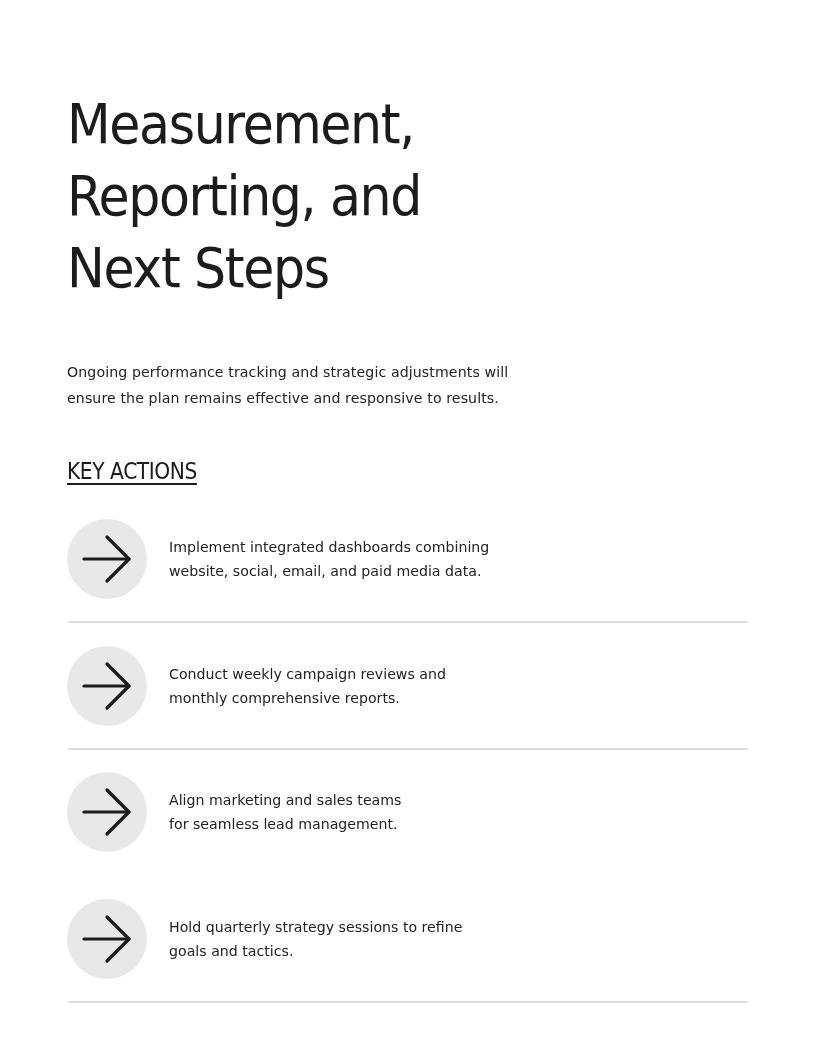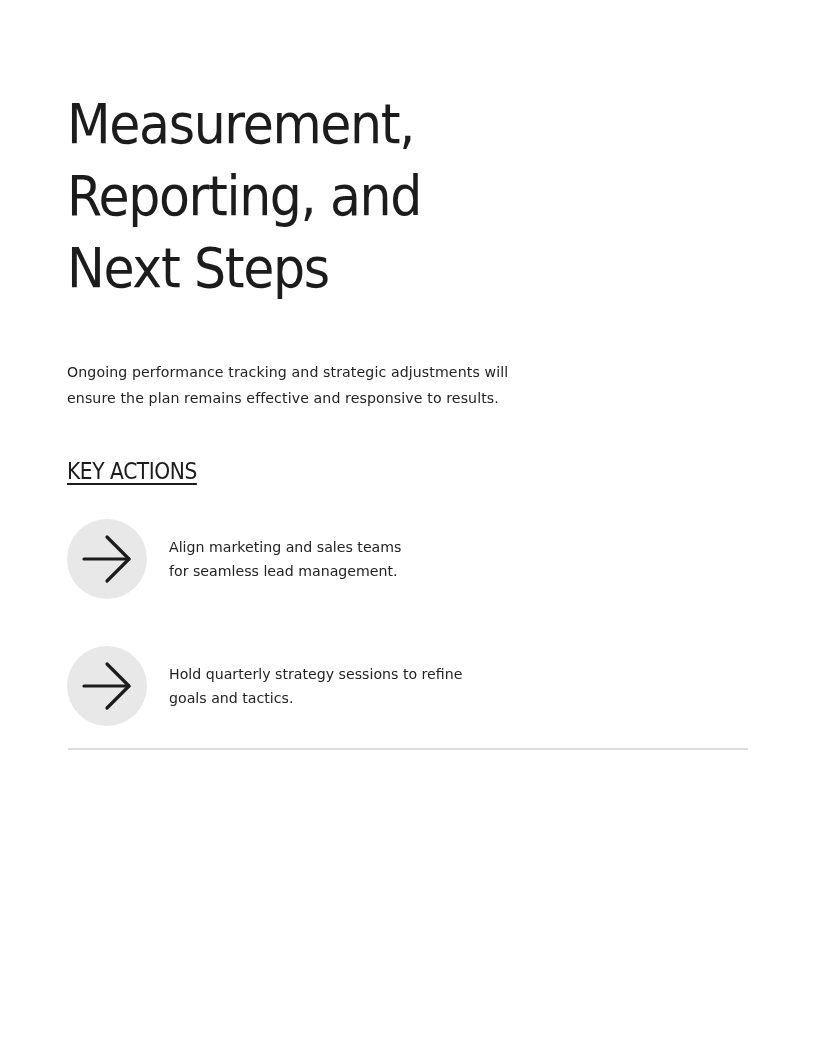--- a/index.html
+++ b/index.html
@@ -53,21 +53,47 @@
 
 <p class="intro">
   <span>Ongoing performance tracking and strategic adjustments will</span>
   <span>ensure the plan remains effective and responsive to results.</span>
 </p>
 
 <h2 class="section-heading">KEY ACTIONS</h2>
 
 <div class="actions">
 
+  <div class="action">
+    <div class="circle">
+      <svg viewBox="0 0 52 52" fill="none" stroke="#1c1c1c" stroke-width="3.2" stroke-linecap="round" stroke-linejoin="round">
+        <line x1="3" y1="26" x2="48" y2="26"></line>
+        <polyline points="26,4 48,26 26,48"></polyline>
+      </svg>
+    </div>
+    <div class="text">
+      <span>Implement integrated dashboards combining</span>
+      <span>website, social, email, and paid media data.</span>
+    </div>
+    <div class="divider"></div>
+  </div>
 
+  <div class="action">
+    <div class="circle">
+      <svg viewBox="0 0 52 52" fill="none" stroke="#1c1c1c" stroke-width="3.2" stroke-linecap="round" stroke-linejoin="round">
+        <line x1="3" y1="26" x2="48" y2="26"></line>
+        <polyline points="26,4 48,26 26,48"></polyline>
+      </svg>
+    </div>
+    <div class="text">
+      <span>Conduct weekly campaign reviews and</span>
+      <span>monthly comprehensive reports.</span>
+    </div>
+    <div class="divider"></div>
+  </div>
 
   <div class="action">
     <div class="circle">
       <svg viewBox="0 0 52 52" fill="none" stroke="#1c1c1c" stroke-width="3.2" stroke-linecap="round" stroke-linejoin="round">
         <line x1="3" y1="26" x2="48" y2="26"></line>
         <polyline points="26,4 48,26 26,48"></polyline>
       </svg>
     </div>
     <div class="text">
       <span>Align marketing and sales teams</span>

